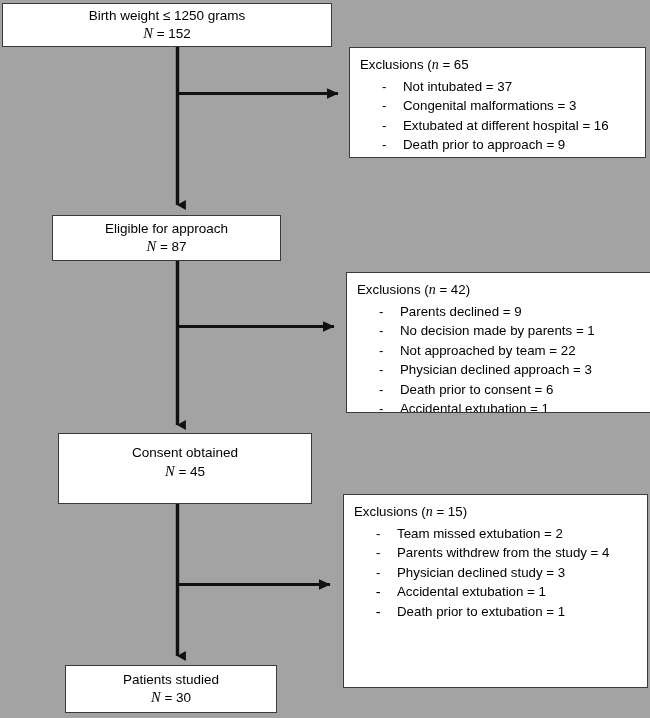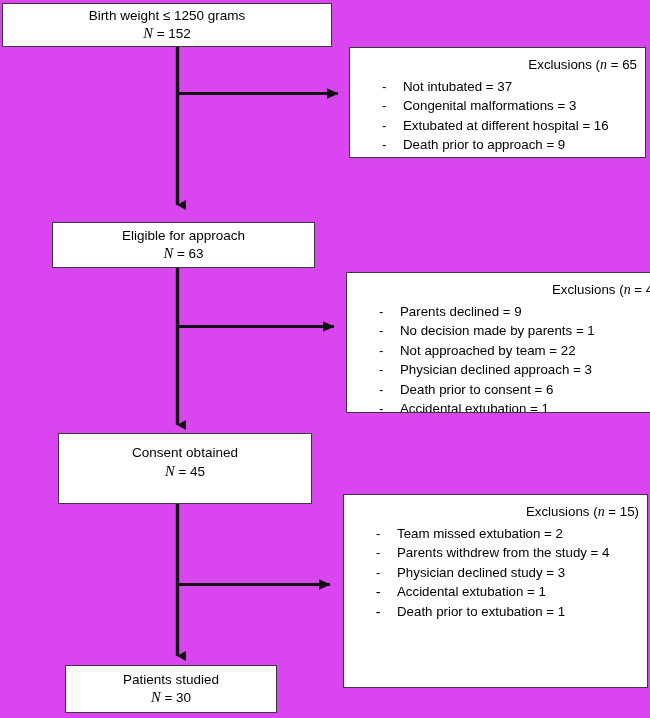--- a/index.html
+++ b/index.html
@@ -5,21 +5,21 @@
 <style>
   html, body {
     margin: 0;
     padding: 0;
     background: #ffffff;
   }
   #canvas {
     position: relative;
     width: 650px;
     height: 718px;
-    background: #d946ef;
+    background: #a3a3a3;
     font-family: "Liberation Sans", sans-serif;
     color: #000000;
     overflow: hidden;
   }
   
   .node {
     position: absolute;
     box-sizing: border-box;
     border: 1.5px solid #3a3a3a;
     background: #ffffff;
@@ -50,21 +50,20 @@
     background: #ffffff;
     font-size: 13.3px;
     line-height: 1.47;
     text-align: left;
     padding: 7px 8px 7px 10px;
     overflow: hidden;
   }
   .excl-title {
     white-space: nowrap;
     margin-bottom: 1px;
-    text-align: right;
   }
   .excl-title em {
     font-style: italic;
     font-family: "Liberation Serif", serif;
     font-size: 14px;
   }
   .excl-list {
     list-style: none;
     margin: 0;
     padding: 0;
@@ -123,23 +122,23 @@
     <g stroke="#111111" stroke-width="3.2" fill="none">
       <line x1="177.5" y1="584.5" x2="330" y2="584.5" marker-end="url(#arrowRight)"></line>
     </g>
   </svg>
 
   <div class="node" style="left:2px; top:3px; width:330px; height:44px;">
     <div class="line1">Birth weight ≤ 1250 grams</div>
     <div class="line2"><em>N</em>&nbsp;<span>= 152</span></div>
   </div>
 
-  <div class="node" style="left:52px; top:222px; width:263px; height:46px;">
+  <div class="node" style="left:52px; top:215px; width:229px; height:46px;">
     <div class="line1">Eligible for approach</div>
-    <div class="line2"><em>N</em>&nbsp;<span>= 63</span></div>
+    <div class="line2"><em>N</em>&nbsp;<span>= 87</span></div>
   </div>
 
   <div class="node top-anchored" style="left:58px; top:433px; width:254px; height:71px;">
     <div class="line1">Consent obtained</div>
     <div class="line2"><em>N</em>&nbsp;<span>= 45</span></div>
   </div>
 
   <div class="node" style="left:65px; top:665px; width:212px; height:48px;">
     <div class="line1">Patients studied</div>
     <div class="line2"><em>N</em>&nbsp;<span>= 30</span></div>

